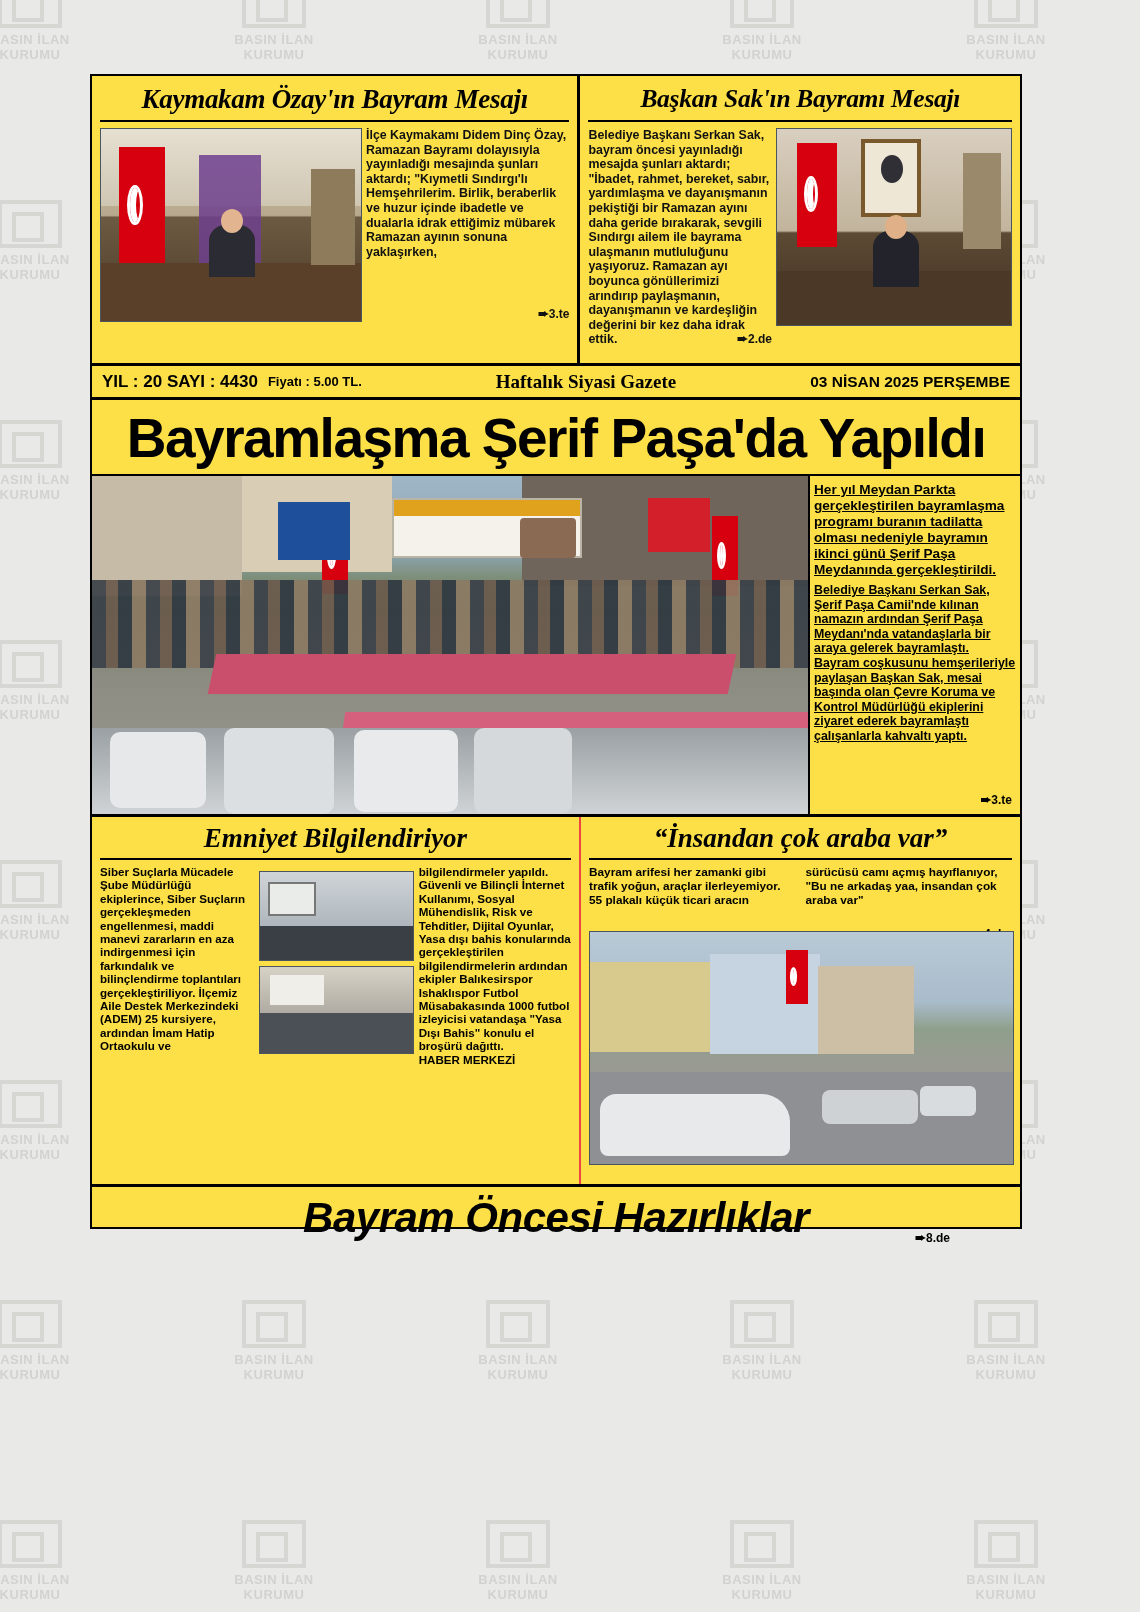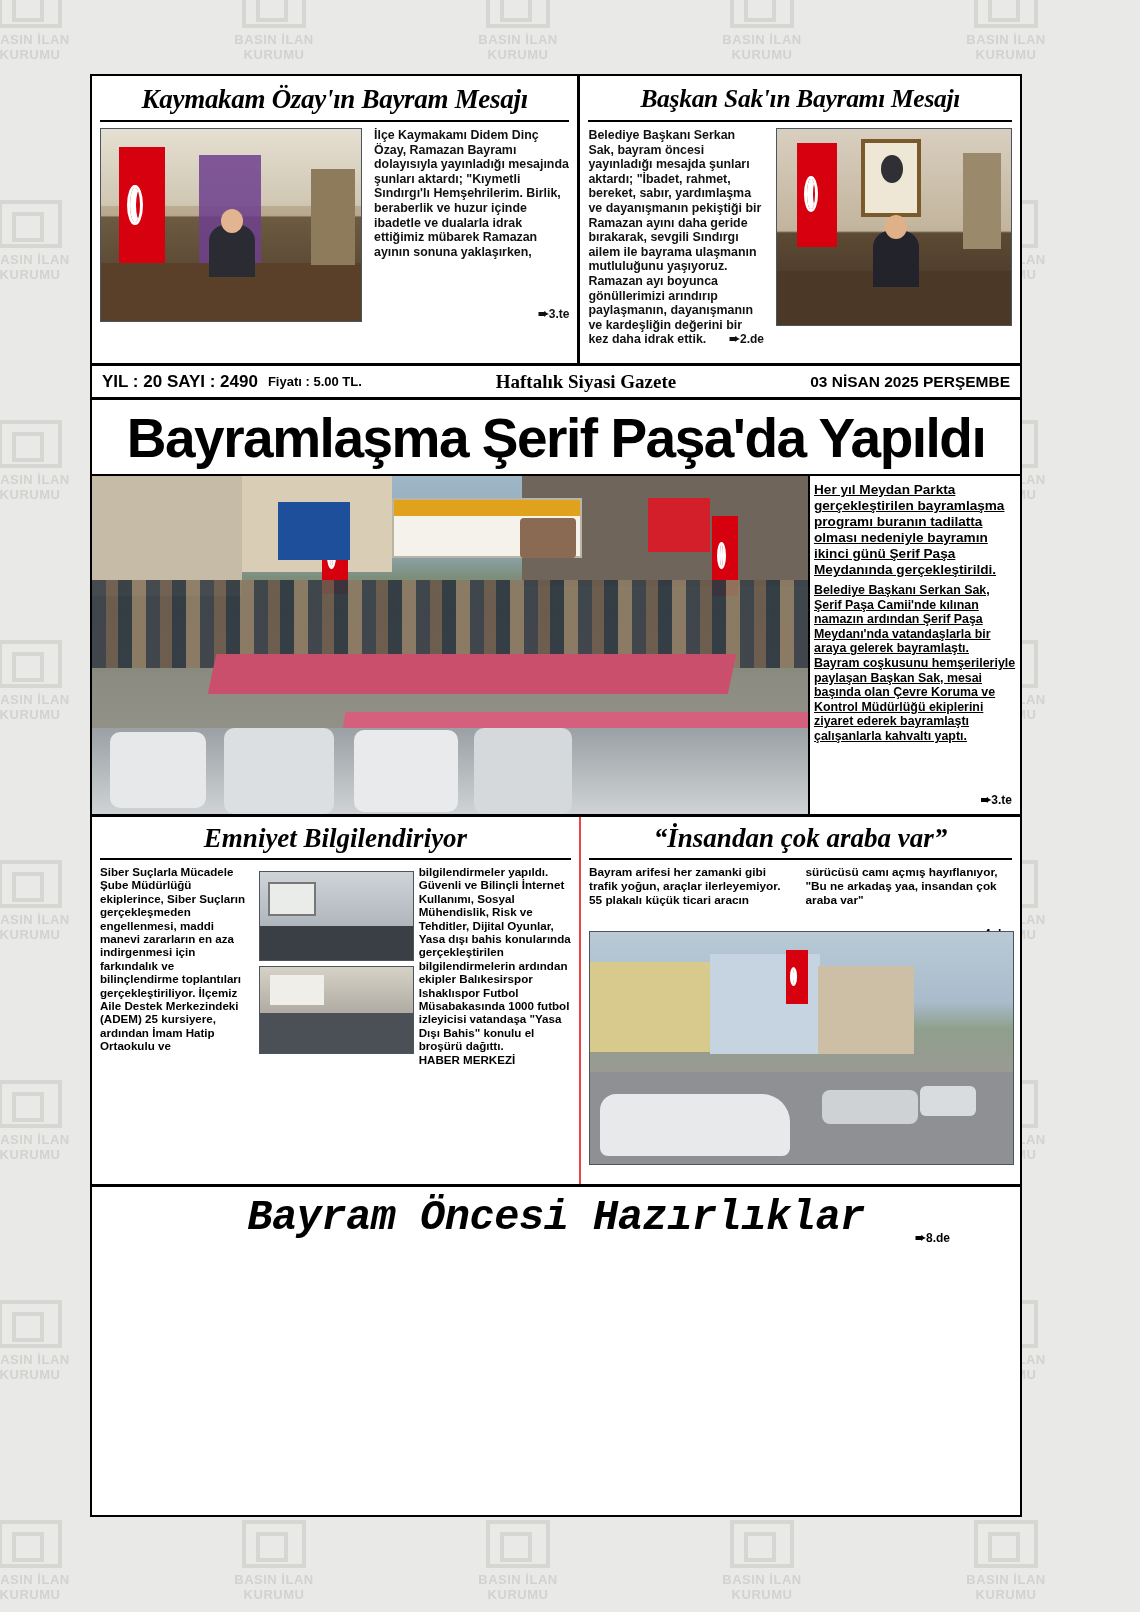--- a/index.html
+++ b/index.html
@@ -35,22 +35,22 @@
   .wm .wmbox:after{
     content:"";
     position:absolute;left:10px;top:8px;
     width:24px;height:22px;
     border:4px solid #d6d6d3;
   }
   
   #page{
     position:absolute;
     left:90px;top:74px;
-    width:932px;height:1443px;
-    background:#ffffff;
+    width:932px;height:1155px;
+    background:#fde047;
     border:2px solid #000;
     box-sizing:border-box;
     z-index:1;
   }
   
   .topwrap{display:flex;height:287px;border-bottom:3px solid #000;}
   .topbox{box-sizing:border-box;padding:6px 8px 4px 8px;}
   .topbox.left{width:489px;border-right:3px solid #000;}
   .topbox.right{width:440px;}
   .msg-title{
@@ -58,21 +58,21 @@
     font-weight:bold;
     font-style:italic;
     text-align:center;
     font-size:27px;
     line-height:30px;
     letter-spacing:-.3px;
     margin:2px 0 6px 0;
   }
   .msg-title.r{font-size:25.5px;}
   .msg-rule{height:2px;background:#000;margin-bottom:6px;}
-  .msg-body{display:flex;gap:12px;}
+  .msg-body{display:flex;gap:4px;}
   .photo{
     background:#6d7b86;
     position:relative;overflow:hidden;
     border:1px solid #4a5560;
   }
   .msg-text{
     font-family:"Liberation Sans", sans-serif;
     font-size:12.4px;
     line-height:14.6px;
     font-weight:bold;
@@ -164,21 +164,21 @@
   .cols3{display:flex;gap:7px;font-size:11.6px;line-height:13.4px;font-weight:bold;}
   .cols3 .c{width:33%;}
   .cols2{display:flex;gap:10px;font-size:11.8px;line-height:14px;font-weight:bold;position:relative;}
   .cols2 .c{width:50%;}
   
   .banner{
     height:62px;position:relative;
     display:flex;align-items:center;justify-content:center;
   }
   .banner-title{
-    font-family:Liberation Mono, monospace;
+    font-family:Liberation Sans, sans-serif;
     font-weight:bold;font-style:italic;
     font-size:42px;letter-spacing:-.5px;
   }
   .banner .jump{right:70px;bottom:4px;}
   
   .ph-sky{position:absolute;inset:0;}
   .flagTR{position:absolute;background:#d7000f;}
   .flagTR:before{
     content:"";position:absolute;left:18%;top:32%;
     width:34%;height:34%;border-radius:50%;
@@ -275,21 +275,21 @@
           <div style="position:absolute;left:96px;bottom:38px;width:46px;height:56px;background:#23232b;border-radius:16px 16px 0 0;"></div>
           <div class="blob" style="left:108px;bottom:86px;width:22px;height:24px;background:#e0b188;"></div>
           <div style="position:absolute;left:186px;top:24px;width:38px;height:96px;background:#9a8a6b;"></div>
         </div>
       </div>
     </div>
   </div>
 
 
   <div class="infobar">
-    <span class="yil">YIL : 20 SAYI : 2490</span>
+    <span class="yil">YIL : 20 SAYI : 4430</span>
     <span class="fiyat">Fiyatı : 5.00 TL.</span>
     <span class="haftalik">Haftalık Siyasi Gazete</span>
     <span class="tarih">03 NİSAN 2025 PERŞEMBE</span>
   </div>
 
   <div class="main-head">Bayramlaşma Şerif Paşa'da Yapıldı</div>
 
   <div class="lead">
     <div class="lead-photo">
       <div class="ph-sky" style="background:linear-gradient(#9fb6c6 0%,#8fa7b6 22%,#7d8f7a 30%,#6f7d68 40%,#8d8c82 60%,#9b9a90 100%);"></div>

